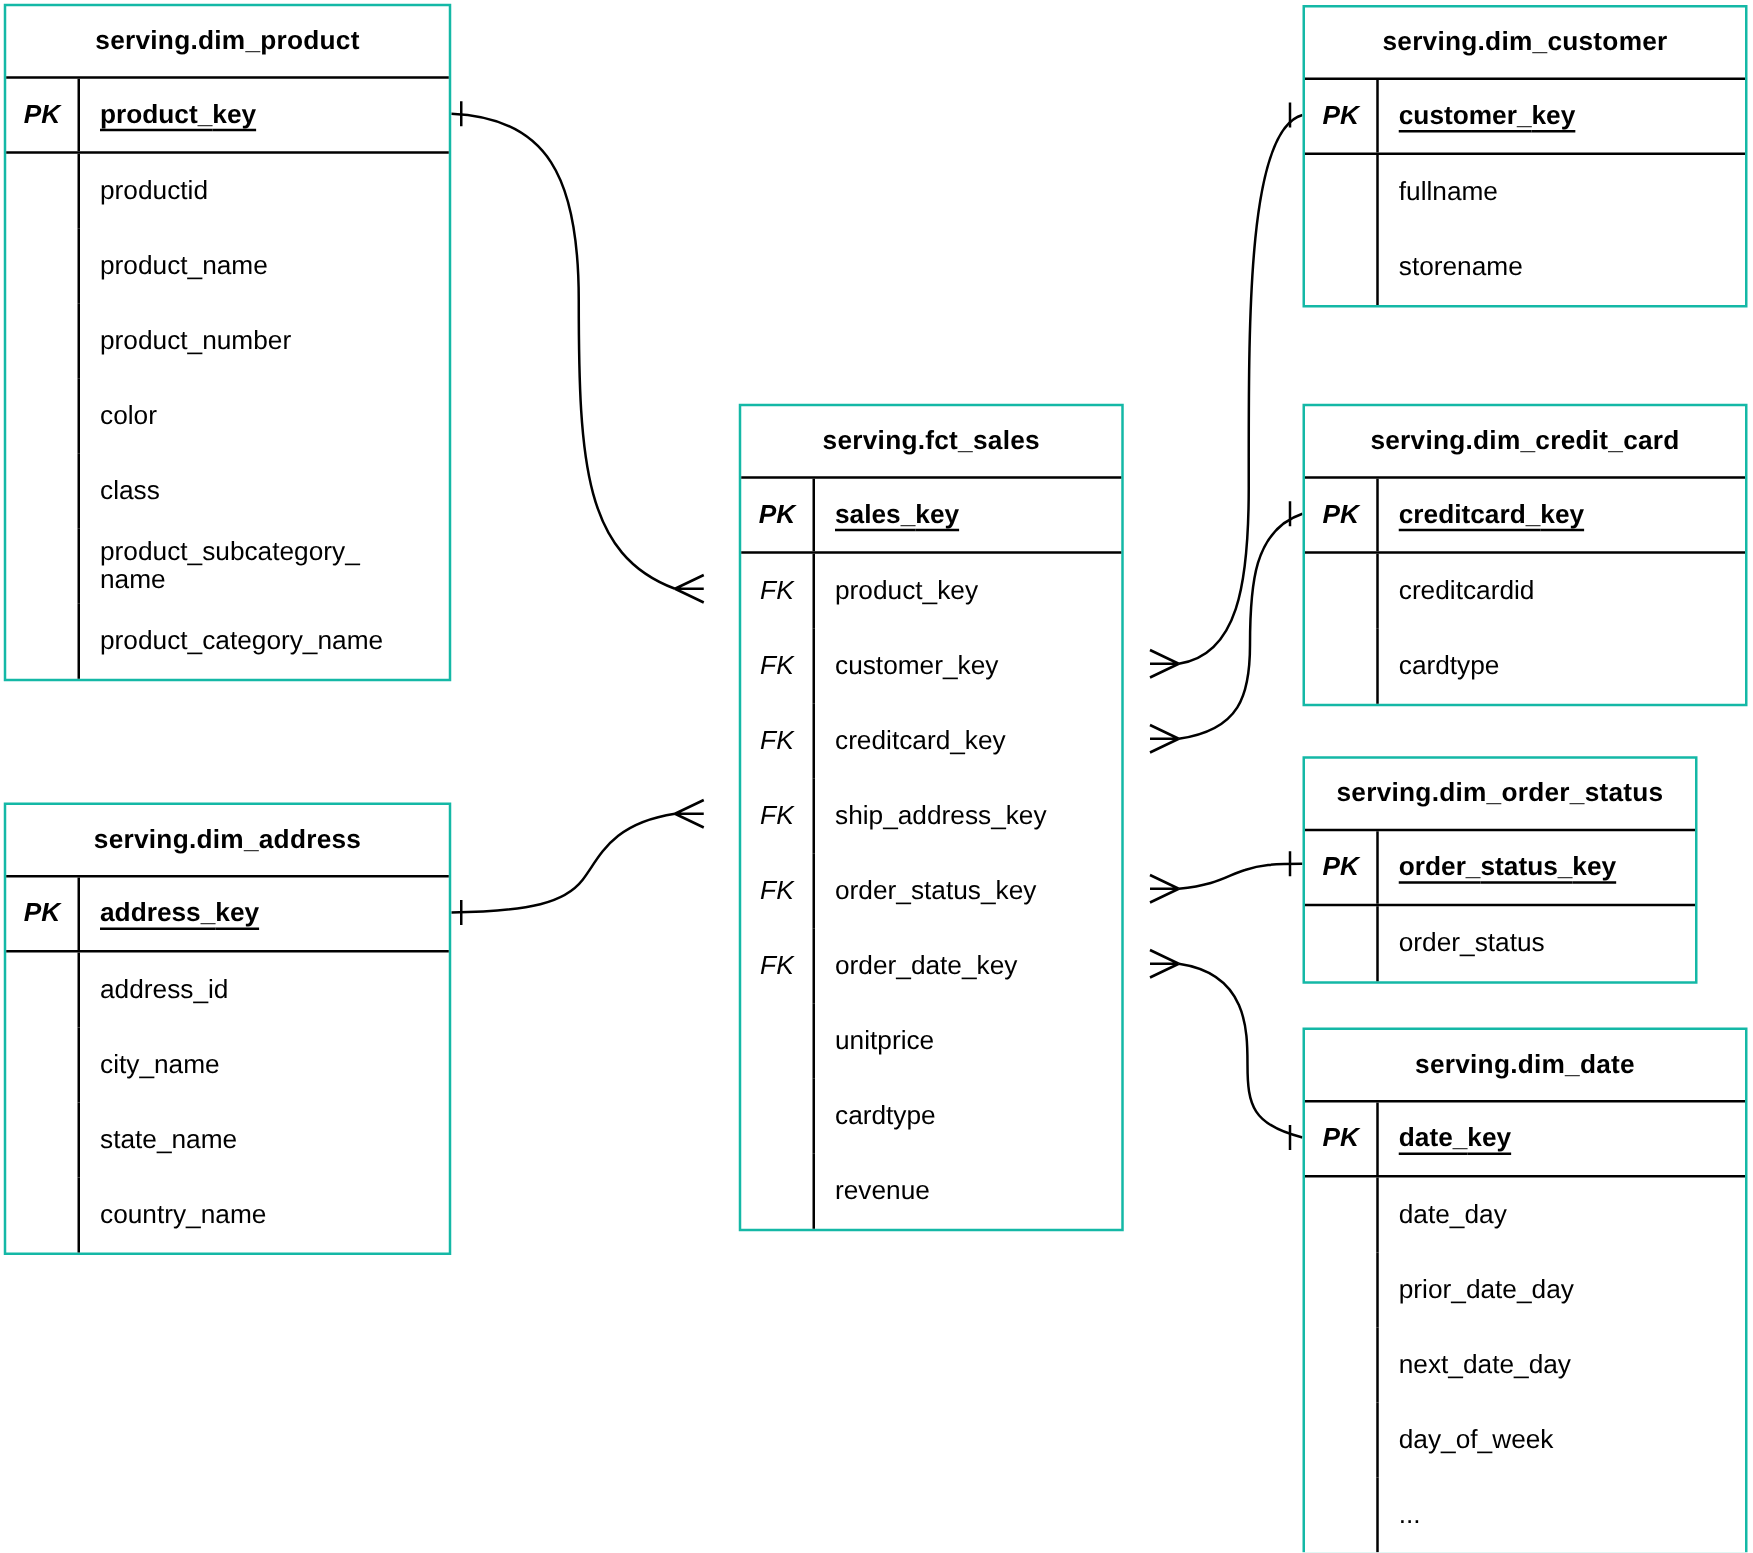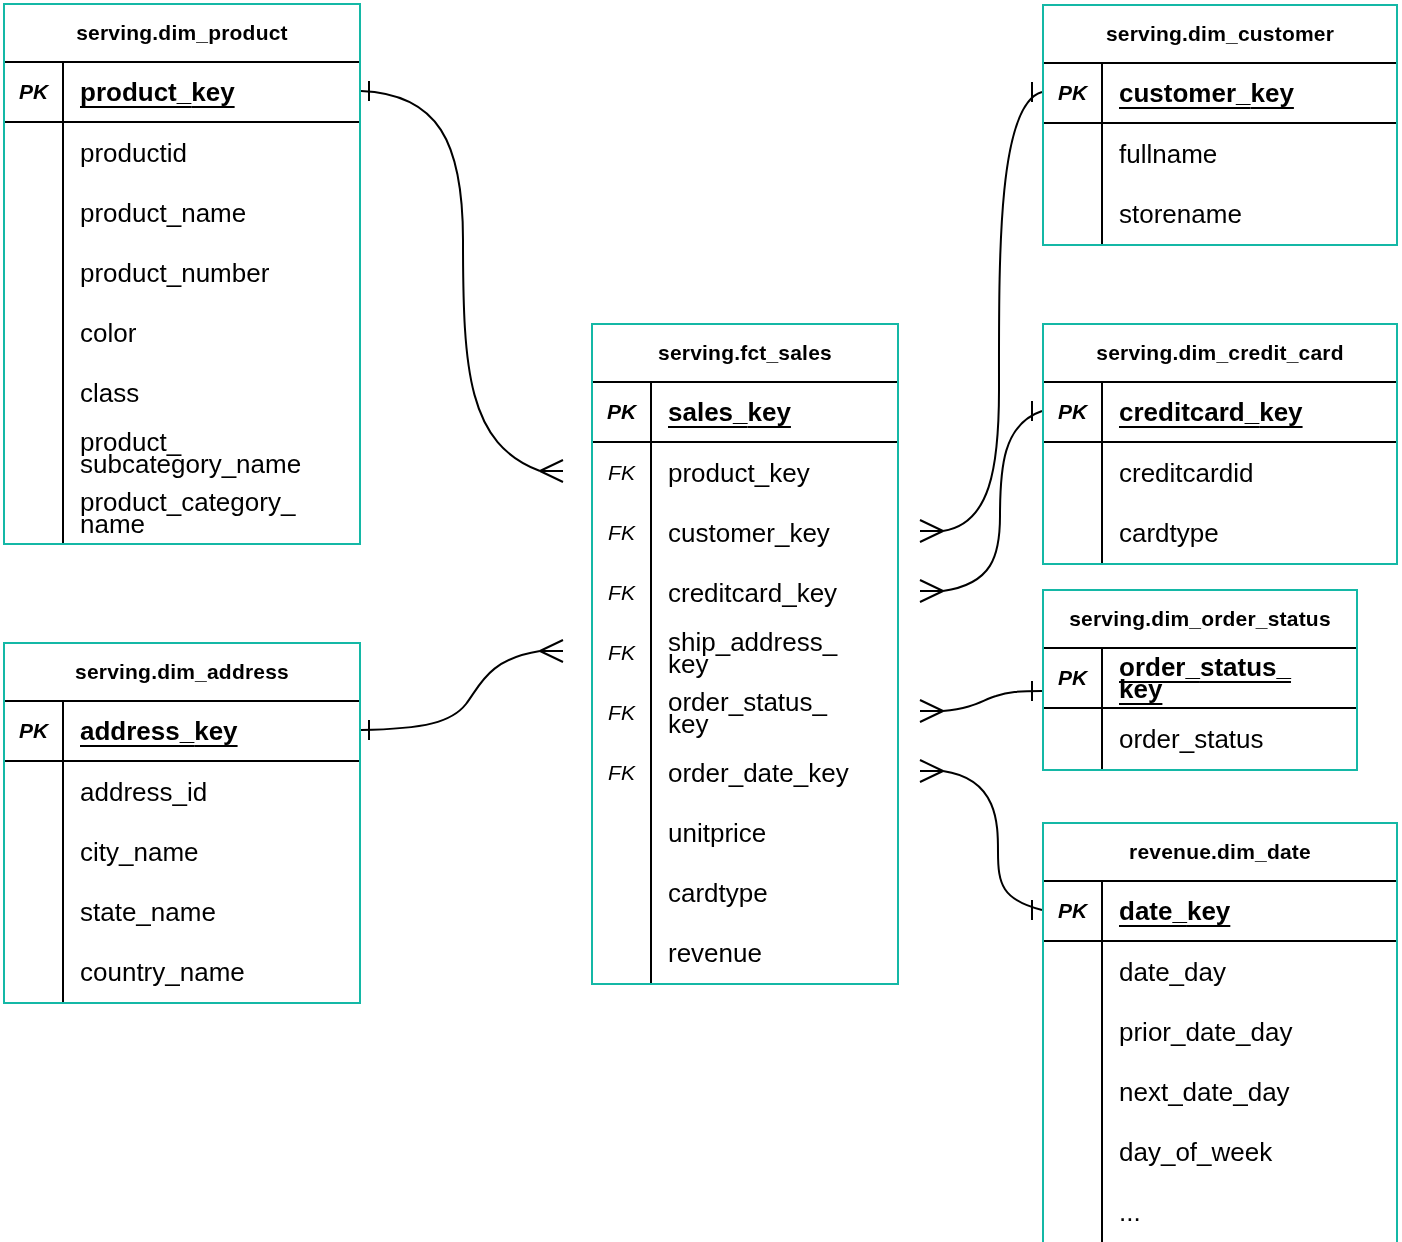--- a/index.html
+++ b/index.html
@@ -58,21 +58,21 @@
     justify-content: center;
     font-size: 21px;
     font-style: italic;
   }
   .t-row.pk .t-key { font-weight: bold; }
   .t-field {
     flex: 1 1 auto;
     display: flex;
     align-items: center;
     padding: 0 42px 0 16px;
-    font-size: 26px;
+    font-size: 21px;
     line-height: 22px;
   }
   .t-row.pk .t-field {
     font-weight: bold;
     text-decoration: underline;
     text-decoration-thickness: 2px;
     text-underline-offset: 5px;
   }
 </style>
 </head>
@@ -226,21 +226,21 @@
           <div class="t-key"></div>
           <div class="t-field">creditcardid</div>
         </div>
         <div class="t-row">
           <div class="t-key"></div>
           <div class="t-field">cardtype</div>
         </div>
       </div>
   </div>
 
-  <div class="table" style="left:1042px; top:589px; width:316px">
+  <div class="table" style="left:1042px; top:605px; width:316px">
     <div class="t-title">serving.dim_order_status</div>
     <div class="t-body">
         <div class="t-row pk">
           <div class="t-key">PK</div>
           <div class="t-field">order_<wbr>status_<wbr>key</div>
         </div>
         <div class="t-row">
           <div class="t-key"></div>
           <div class="t-field">order_<wbr>status</div>
         </div>
@@ -267,21 +267,21 @@
           <div class="t-field">state_<wbr>name</div>
         </div>
         <div class="t-row">
           <div class="t-key"></div>
           <div class="t-field">country_<wbr>name</div>
         </div>
       </div>
   </div>
 
   <div class="table" style="left:1042px; top:822px; width:356px">
-    <div class="t-title">revenue.dim_date</div>
+    <div class="t-title">serving.dim_date</div>
     <div class="t-body">
         <div class="t-row pk">
           <div class="t-key">PK</div>
           <div class="t-field">date_<wbr>key</div>
         </div>
         <div class="t-row">
           <div class="t-key"></div>
           <div class="t-field">date_<wbr>day</div>
         </div>
         <div class="t-row">

